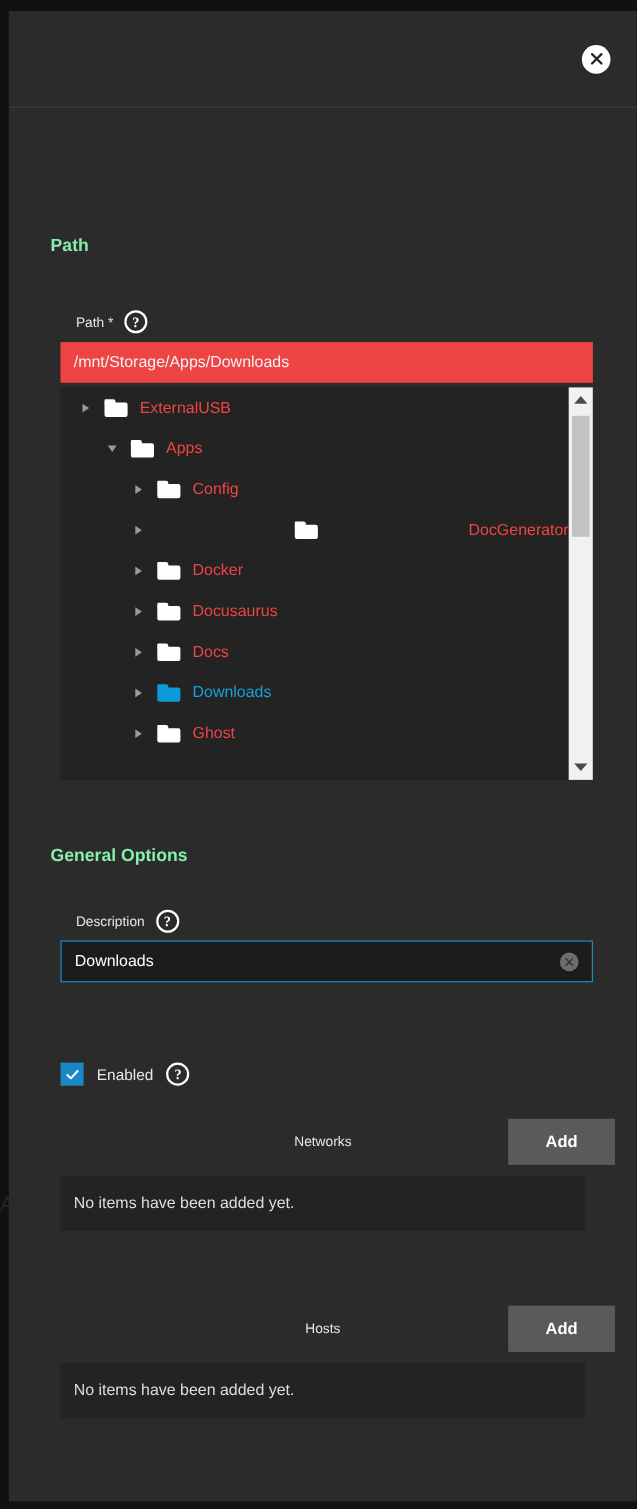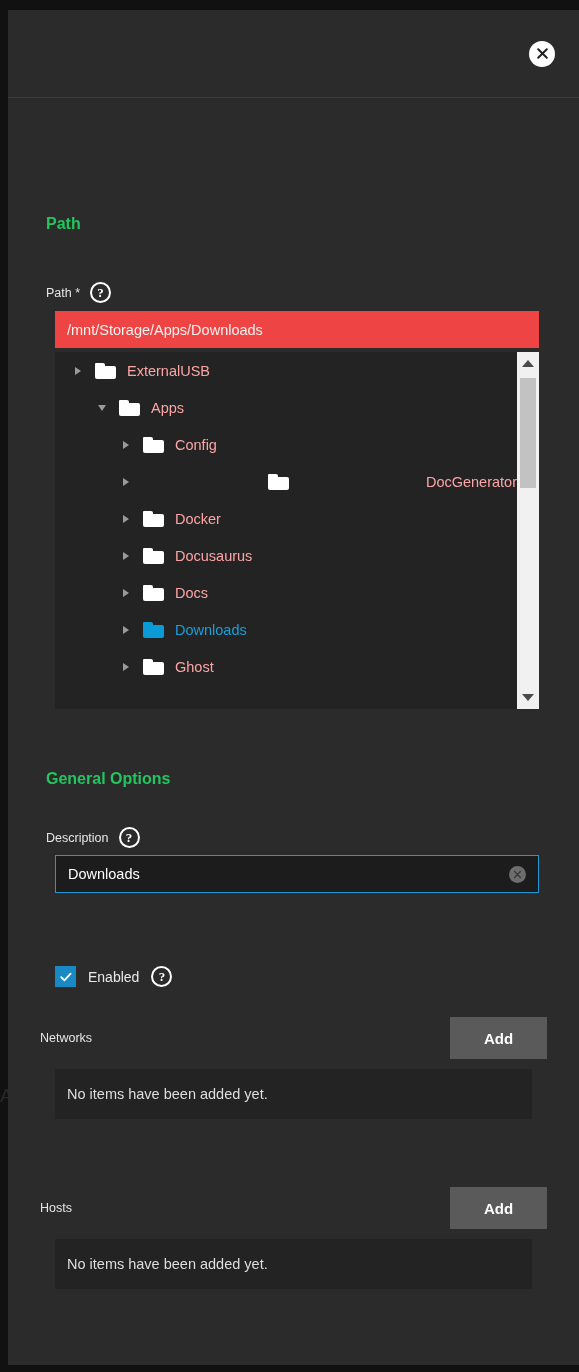--- a/index.html
+++ b/index.html
@@ -79,29 +79,29 @@
   
   .modal-body {
     flex: 1 1 auto;
     padding: 0 0 0 0;
     position: relative;
   }
 
   .section-title {
     font-size: 16px;
     font-weight: bold;
-    color: #22c55e;
+    color: #86efac;
     margin-left: 38px;
   }
 
   .field-label-row {
     display: flex;
     align-items: center;
     gap: 10px;
-    margin-left: 38px;
+    margin-left: 61px;
   }
   .field-label {
     font-size: 12.5px;
     color: #e6e6e6;
   }
 
   .help-icon {
     width: 21px;
     height: 21px;
     border-radius: 50%;
@@ -197,21 +197,21 @@
     width: 21px; height: 13px;
     background: #ffffff;
     border-radius: 0 2px 2px 2px;
   }
   .tree-row.selected .folder::before,
   .tree-row.selected .folder::after { background: #0a9ad6; }
 
   .tree-label {
     margin-left: 11px;
     font-size: 14.5px;
-    color: #fca5a5;
+    color: #ef4444;
     white-space: nowrap;
   }
   .tree-row.selected .tree-label { color: #1a9fd9; }
 
   
   .tree-scrollbar {
     width: 22px;
     flex: 0 0 22px;
     background: #f1f1f1;
     display: flex;
@@ -307,23 +307,24 @@
   .check-label {
     font-size: 14px;
     color: #e8e8e8;
   }
 
   
   .list-block { position: absolute; left: 0; width: 100%; }
   .list-head {
     position: relative;
     height: 42px;
-    margin: 0 32px;
-    display: flex;
-    align-items: center;
+    margin: 0 20px;
+    display: flex;
+    align-items: center;
+    justify-content: center;
   }
   .list-head-label {
     font-size: 12.5px;
     color: #e6e6e6;
   }
   .add-btn {
     position: absolute;
     right: 0;
     top: 0;
     width: 97px;

